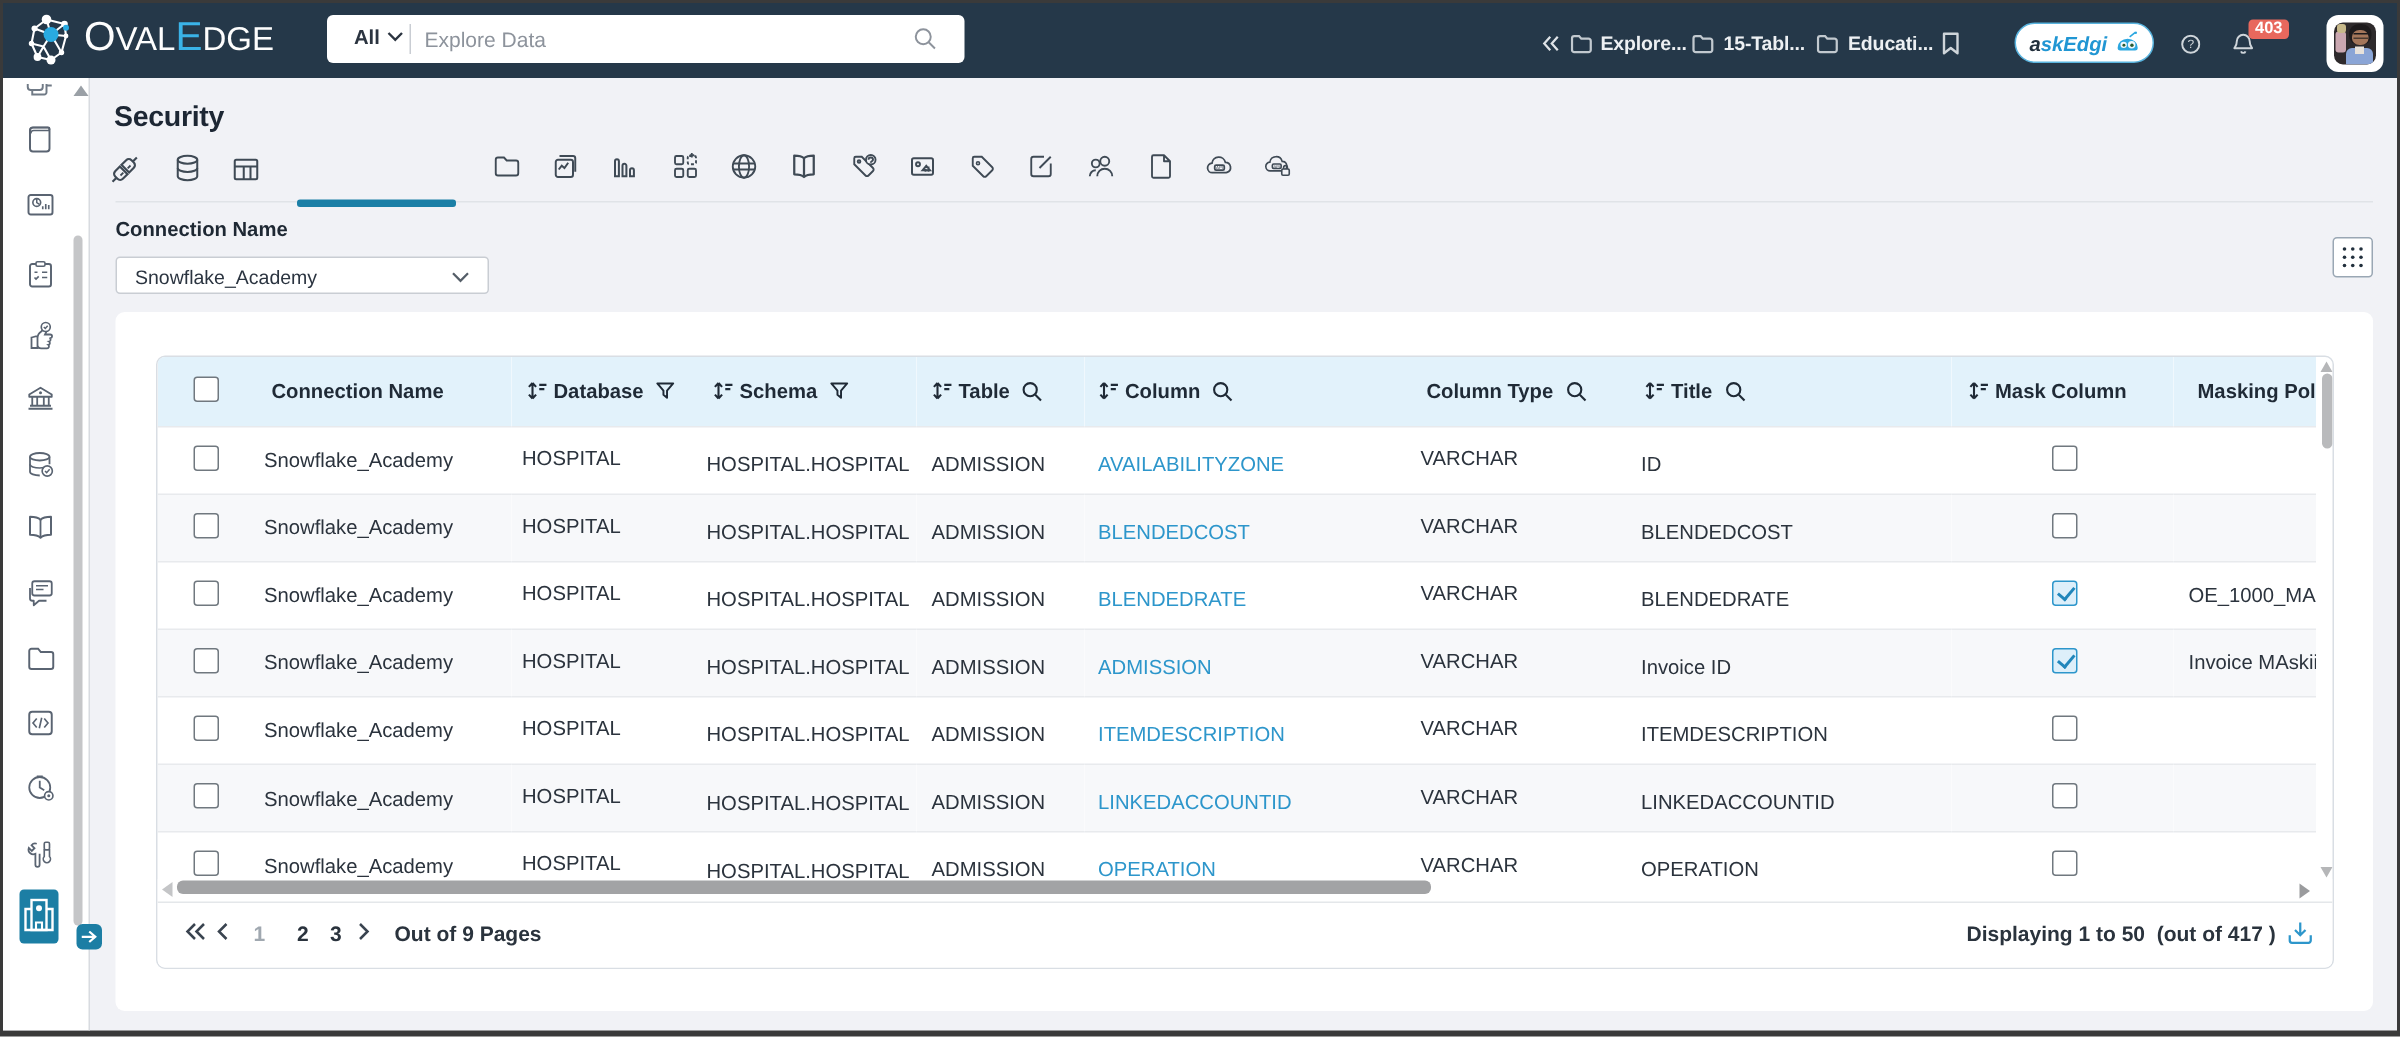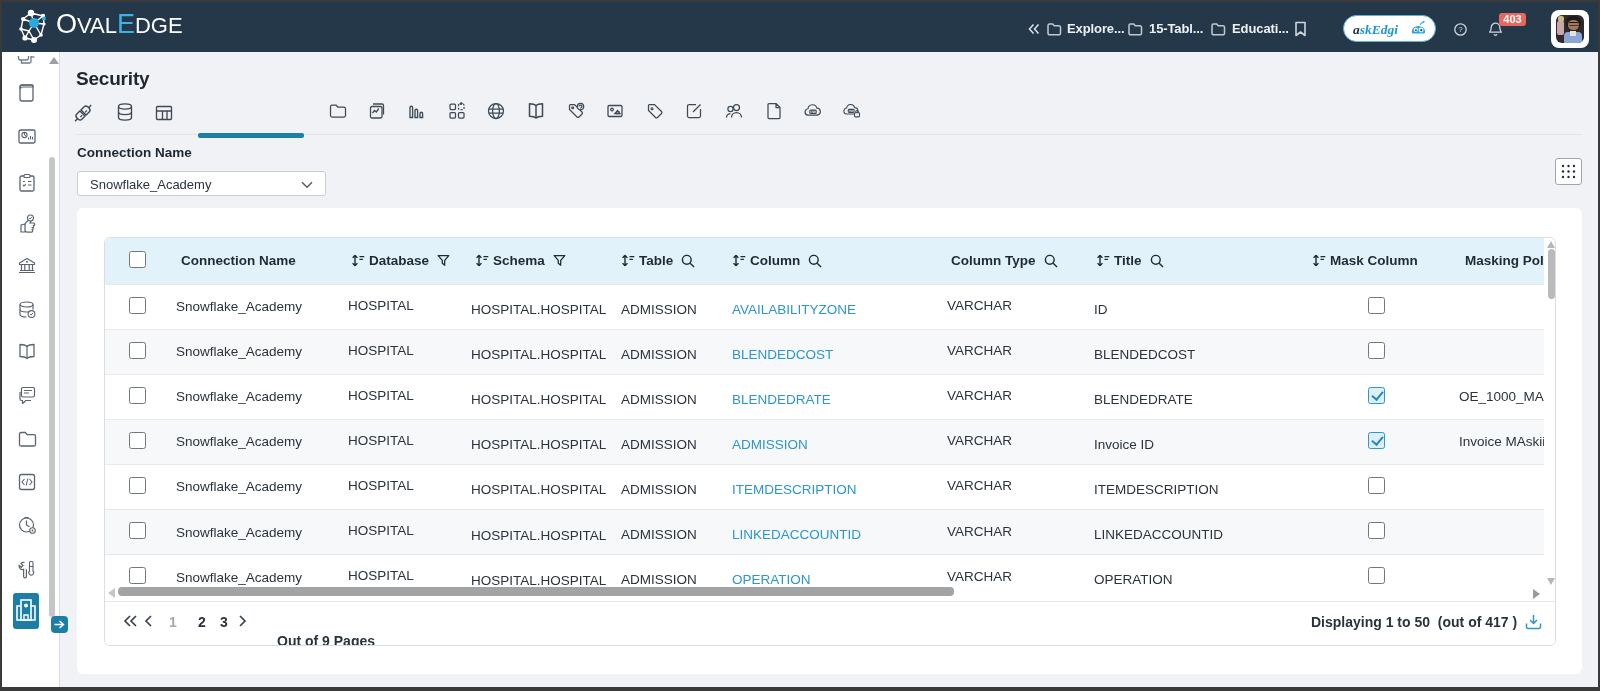--- a/index.html
+++ b/index.html
@@ -12,21 +12,21 @@
 .logotype { position:absolute; left:54px; top:7px; font-size:27px; font-weight:400; color:#fdfdfd; letter-spacing:0px; }
 .logotype .blue { color:#3ab3e8; }
 .searchbox { position:absolute; left:216px; top:8px; width:425px; height:32px; background:#fff; border-radius:4px; }
 .searchbox .all { position:absolute; left:18px; top:7px; font-size:13.5px; font-weight:700; color:#2b3440; }
 .searchbox .chev { position:absolute; left:40px; top:11px; }
 .searchbox .divider { position:absolute; left:55px; top:6px; width:1px; height:20px; background:#c9cdd3; }
 .searchbox .ph { position:absolute; left:65px; top:8px; font-size:14px; color:#8d939c; }
 .searchbox .mag { position:absolute; right:18px; top:8px; }
 .nav-item { position:absolute; top:0; color:#edf0f3; font-size:13px; font-weight:600; letter-spacing:-0.1px; }
 .pill { position:absolute; left:1341px; top:13px; width:93px; height:27px; background:#fff; border-radius:14px; border:1.5px solid #58b3de; }
-.pill .txt { position:absolute; left:9px; top:5.5px; font-size:13.5px; font-weight:700; font-style:italic; color:#2196d3;font-family:Liberation Serif, serif; }
+.pill .txt { position:absolute; left:9px; top:5.5px; font-size:13.5px; font-weight:700; font-style:italic; color:#2196d3; }
 .pill .txt b { color:#23303c; font-weight:700; }
 .badge { position:absolute; left:1497px; top:11px; min-width:27px; height:13px; background:#e8685d; border-radius:3px; color:#fff; font-size:11px; font-weight:700; text-align:center; line-height:13px; padding:0 2px; }
 .avatar { position:absolute; left:1549px; top:8px; width:38px; height:38px; background:#fff; border-radius:8px; }
 .avatar .photo { position:absolute; left:5px; top:5px; width:28px; height:28px; border-radius:6px; background:#2e2a2c; overflow:hidden; }
 
 .sidebar { position:absolute; left:0; top:50px; width:58px; height:635px; background:#fff; border-right:1px solid #d8dbe0; }
 .sb-icon { position:absolute; left:14px; width:22px; height:22px; }
 .sb-scroll { position:absolute; left:47px; top:105px; width:6px; height:460px; background:#c5c6c8; border-radius:3px; }
 .sb-up { position:absolute; left:47px; top:5px; width:0; height:0; border-left:5px solid transparent; border-right:5px solid transparent; border-bottom:7px solid #9aa0a6; }
 .sb-active { position:absolute; left:11px; top:541px; width:26px; height:36px; background:#1c7ea4; border-radius:3px; }
@@ -73,20 +73,32 @@
       <circle cx="6" cy="10" r="2" fill="#fff"></circle>
       <circle cx="4" cy="20" r="1.8" fill="#fff"></circle>
       <circle cx="8" cy="29" r="2.6" fill="#fff"></circle>
       <circle cx="17" cy="31" r="3" fill="#fff"></circle>
       <circle cx="24" cy="26" r="1.8" fill="#fff"></circle>
       <circle cx="27" cy="15" r="1.6" fill="#fff"></circle>
       <circle cx="17" cy="14" r="5" fill="#29abe2"></circle>
       <circle cx="27" cy="9.5" r="2" fill="#29abe2"></circle>
     </svg>
     <div class="logotype">O<span style="font-size:22px;">VAL</span><span class="blue">E</span><span style="font-size:22px;">DGE</span></div>
+    <div class="searchbox">
+      <span class="all">All</span>
+      <svg class="chev" width="11" height="7" viewBox="0 0 11 7">
+          <path d="M1 1 L5.5 5.5 L10 1" stroke="#2b3440" stroke-width="1.6" fill="none"></path>
+        </svg>
+      <span class="divider"></span>
+      <span class="ph">Explore Data</span>
+      <svg class="mag" width="16" height="16" viewBox="0 0 16 16">
+          <circle cx="6.5" cy="6.5" r="5" stroke="#8d939c" stroke-width="1.3" fill="none"></circle>
+          <path d="M10.3 10.3 L14.3 14.3" stroke="#8d939c" stroke-width="1.3"></path>
+        </svg>
+    </div>
     <svg style="position:absolute;left:1026px;top:21px;" width="12" height="12" viewBox="0 0 12 12">
         <path d="M5.5 1.5 L1.5 6 L5.5 10.5 M10.5 1.5 L6.5 6 L10.5 10.5" stroke="#dfe3e7" stroke-width="1.5" fill="none"></path>
       </svg>
     <svg style="position:absolute;left:1045px;top:20px;" width="15" height="14" viewBox="0 0 15 14">
         <path d="M1 3.5 a1.5 1.5 0 0 1 1.5 -1.5 h3.2 l1.5 1.8 h4.8 a1.5 1.5 0 0 1 1.5 1.5 v6 a1.5 1.5 0 0 1 -1.5 1.5 h-9.5 a1.5 1.5 0 0 1 -1.5 -1.5 z" stroke="#c2c9cf" stroke-width="1.5" fill="none"></path>
       </svg>
     <div class="nav-item" style="left:1065px; top:19px;">Explore...</div>
     <svg style="position:absolute;left:1126px;top:20px;" width="15" height="14" viewBox="0 0 15 14">
         <path d="M1 3.5 a1.5 1.5 0 0 1 1.5 -1.5 h3.2 l1.5 1.8 h4.8 a1.5 1.5 0 0 1 1.5 1.5 v6 a1.5 1.5 0 0 1 -1.5 1.5 h-9.5 a1.5 1.5 0 0 1 -1.5 -1.5 z" stroke="#c2c9cf" stroke-width="1.5" fill="none"></path>
       </svg>
@@ -521,21 +533,21 @@
             </svg>
           <svg style="position:absolute;left:39px;top:12px;" width="9" height="14" viewBox="0 0 9 14">
               <path d="M7 2 L2 7 L7 12" stroke="#3a4450" stroke-width="1.7" fill="none"></path>
             </svg>
           <span class="pnum" style="left:64px;color:#a0a8b0;">1</span>
           <span class="pnum" style="left:93px;">2</span>
           <span class="pnum" style="left:115px;">3</span>
           <svg style="position:absolute;left:133px;top:12px;" width="9" height="14" viewBox="0 0 9 14">
               <path d="M2 2 L7 7 L2 12" stroke="#3a4450" stroke-width="1.7" fill="none"></path>
             </svg>
-          <span class="pnum" style="left:172px;margin-top:19px;">Out of 9 Pages</span>
+          <span class="pnum" style="left:158px;">Out of 9 Pages</span>
           <span class="pnum" style="left:1206px;">Displaying 1 to 50&nbsp;&nbsp;(out of 417 )</span>
           <svg style="position:absolute;left:1420px;top:12px;" width="17" height="16" viewBox="0 0 17 16">
               <g stroke="#2d96cb" stroke-width="1.5" fill="none">
                 <path d="M8.5 1 v8 M5 6 l3.5 3.5 L12 6"></path>
                 <path d="M1.5 9.5 v3.5 a1.5 1.5 0 0 0 1.5 1.5 h11 a1.5 1.5 0 0 0 1.5 -1.5 v-3.5"></path>
               </g>
             </svg>
         </div>
       </div>
     </div>

